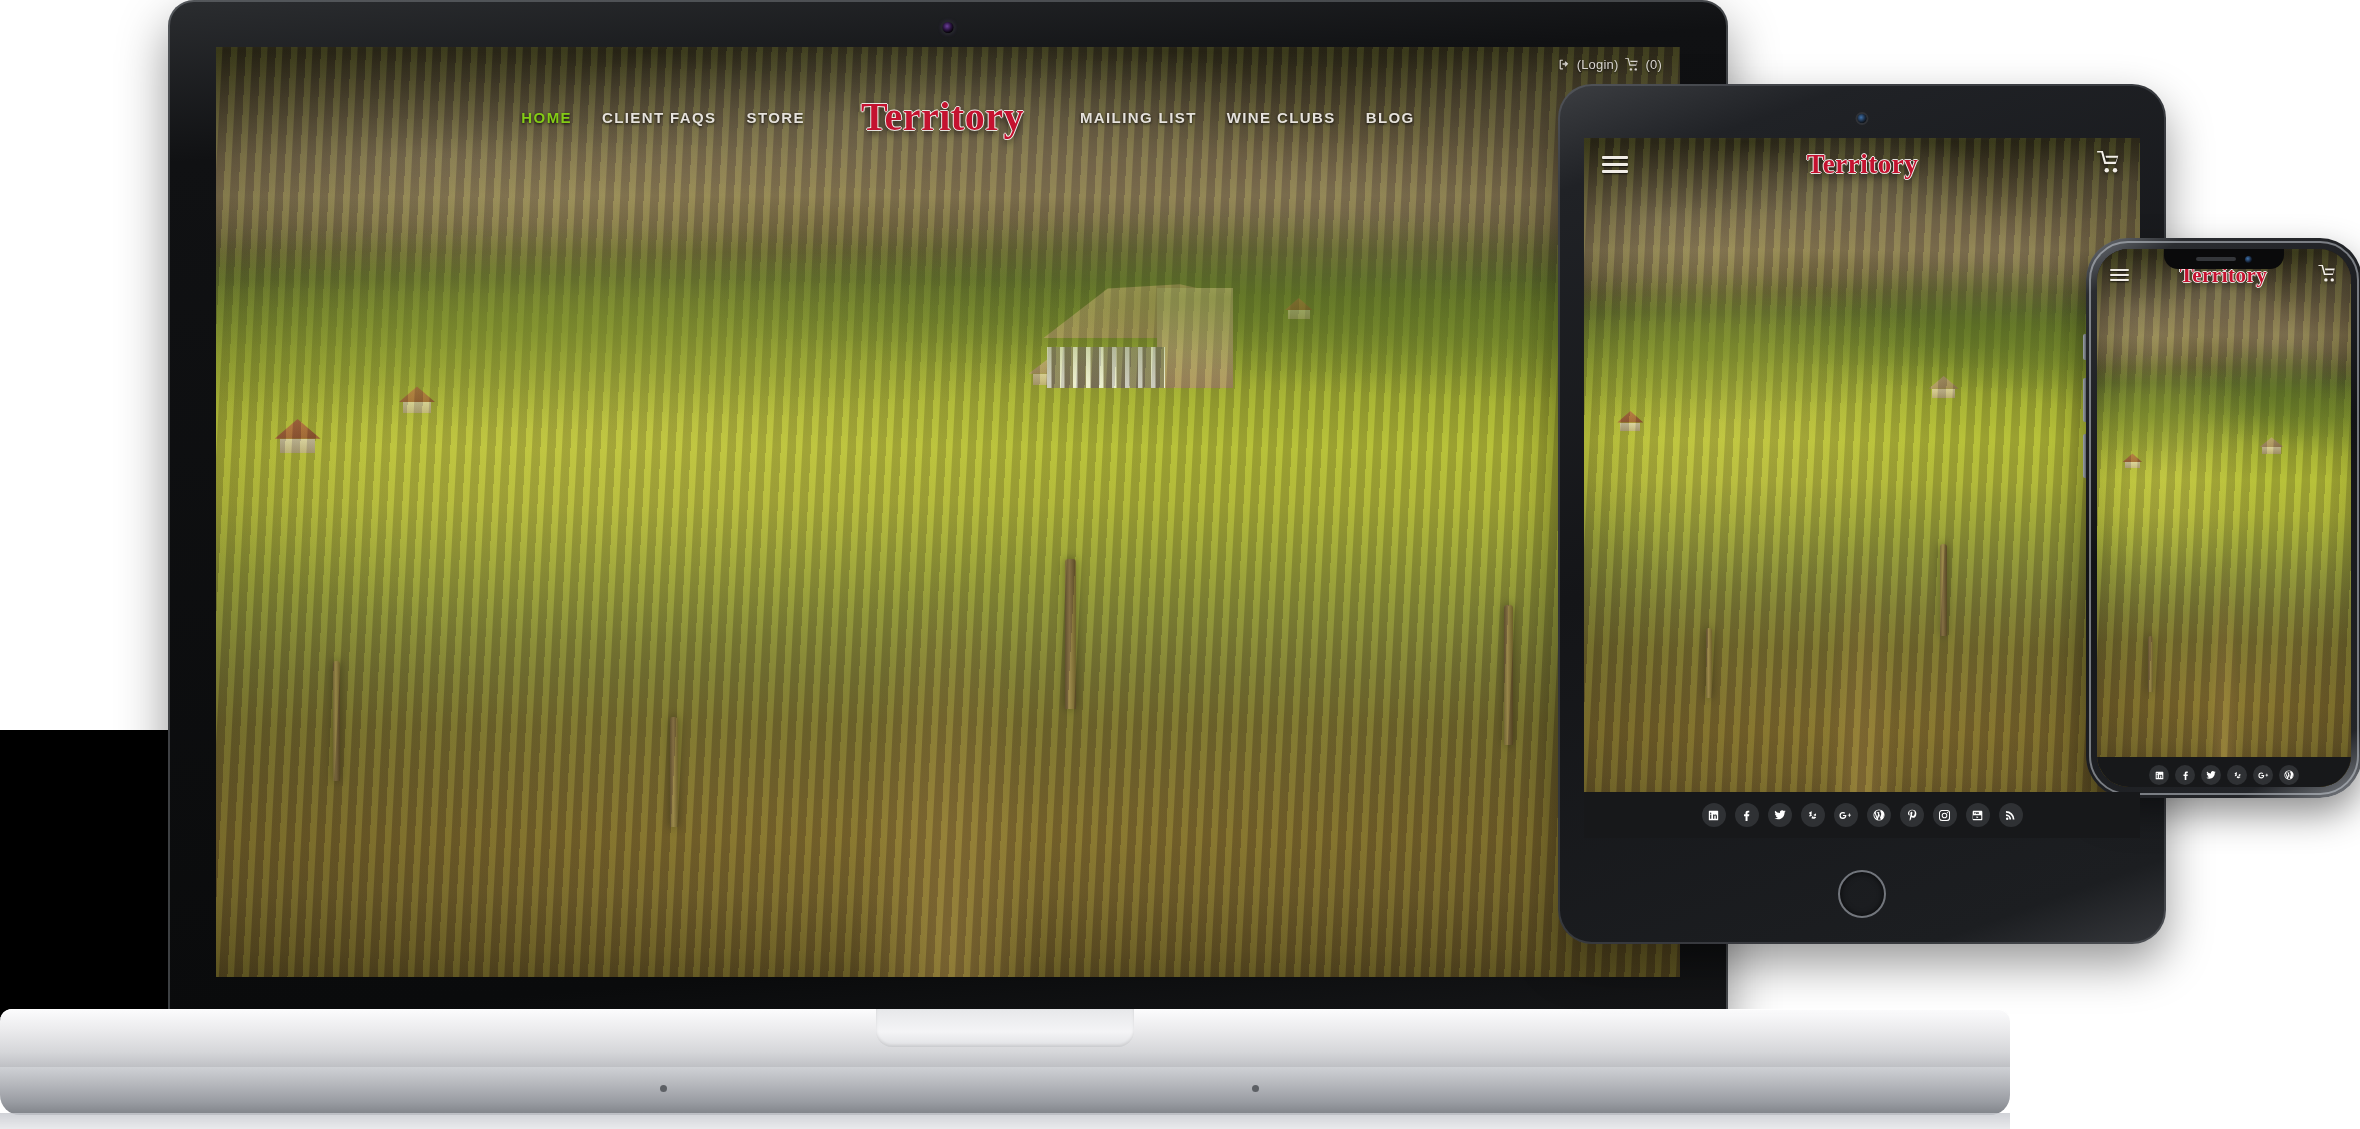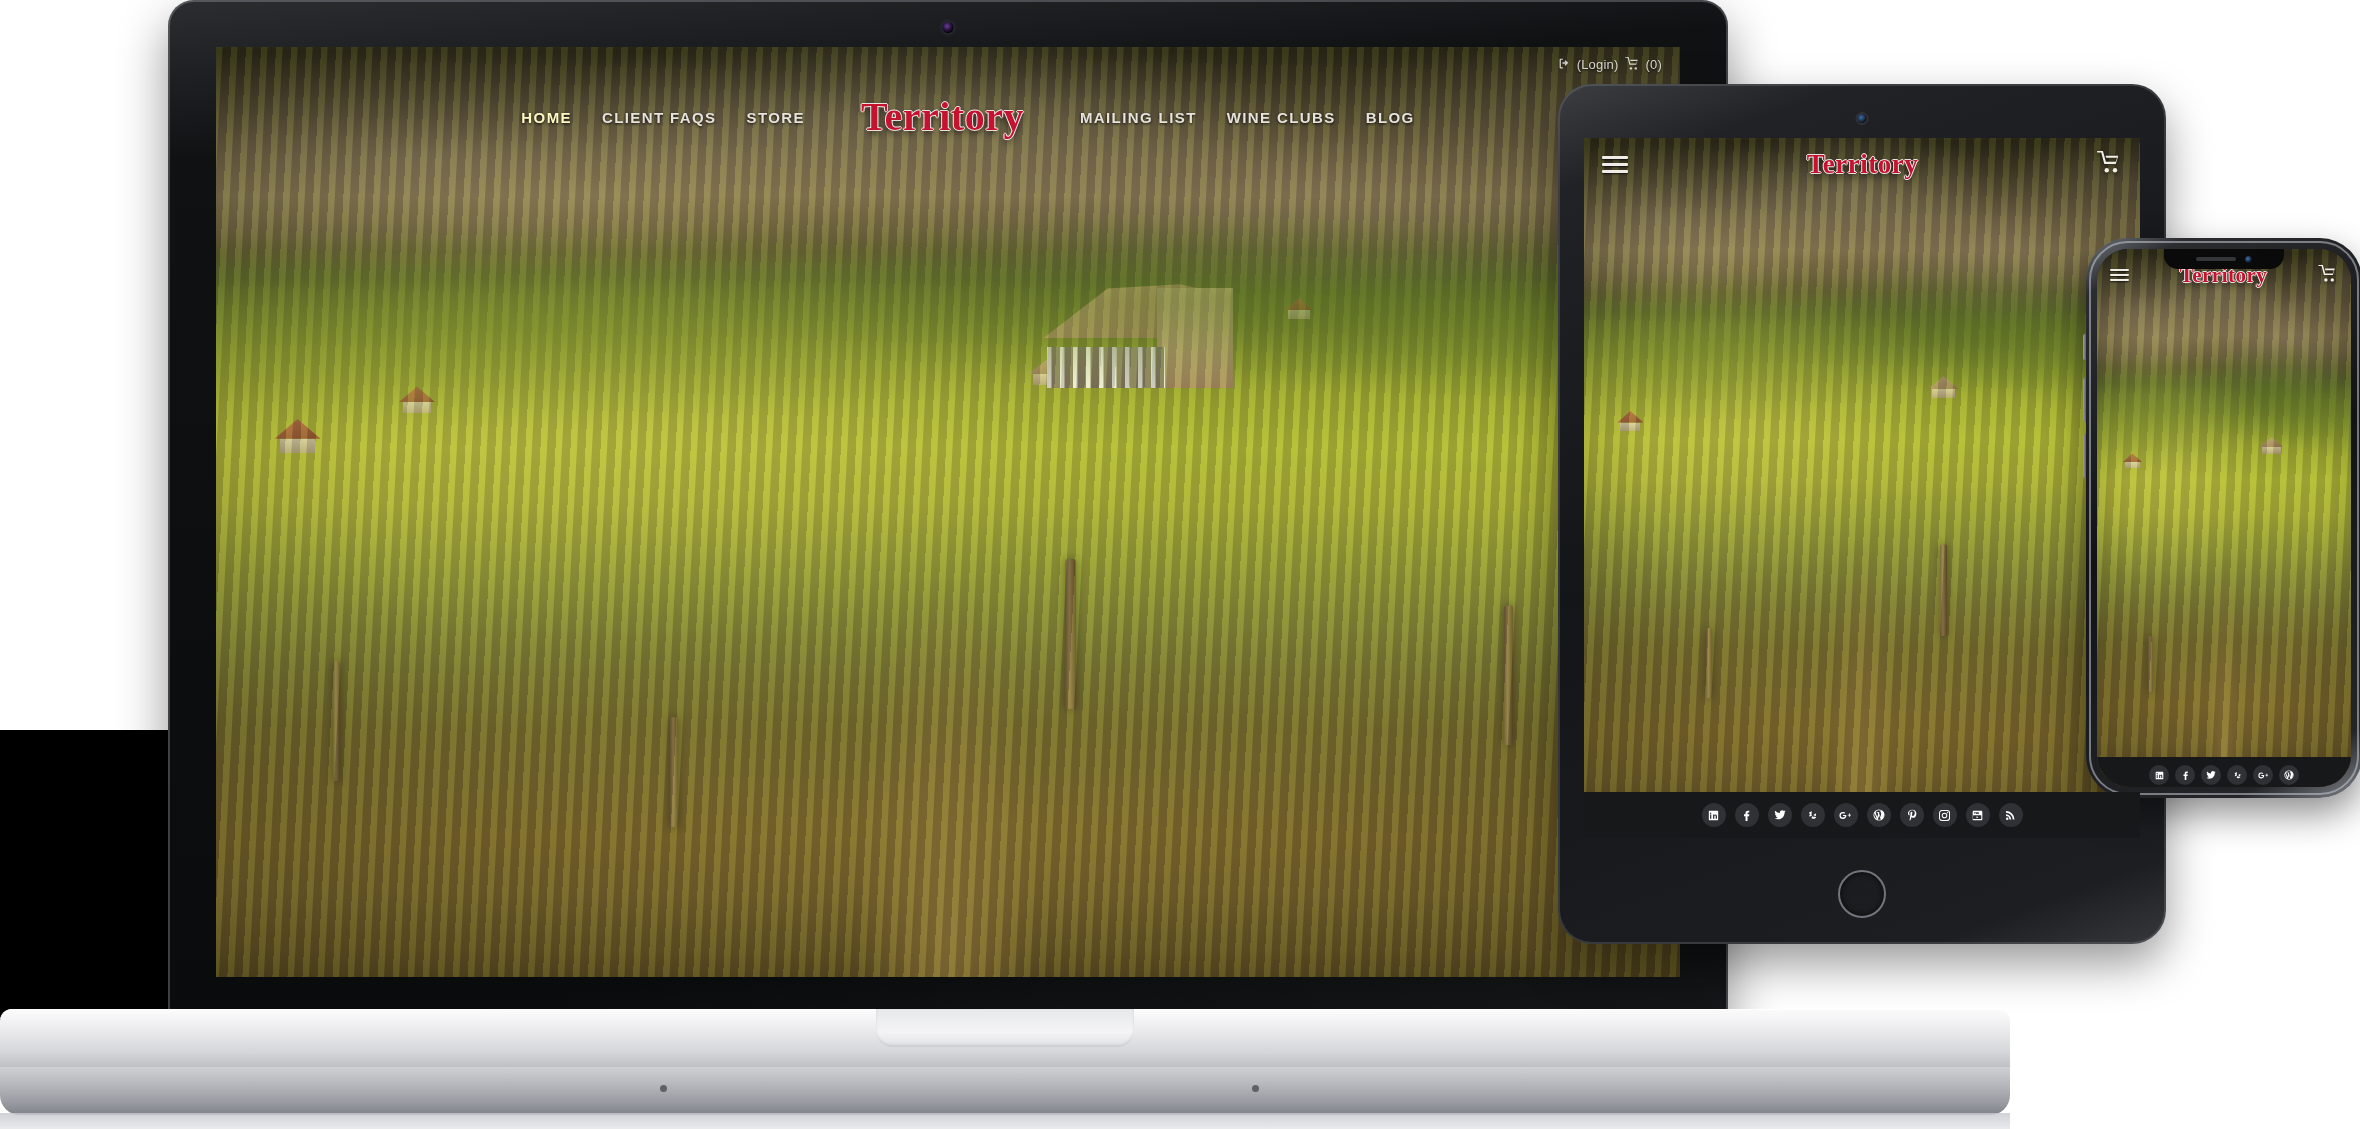--- a/index.html
+++ b/index.html
@@ -133,21 +133,21 @@
     border-radius: 3px 3px 0 0;
     box-shadow: 0 0 10px rgba(0,0,0,.45);
   }
 
   
   .site { position: absolute; inset: 0; overflow: hidden; }
 
   
   .hdr-util {
     position: absolute; top: 10px; right: 18px;
-    display: flex; gap: 6px;
+    display: flex; align-items: center; gap: 6px;
     color: #d8d4cf; font-size: 13px; letter-spacing: .2px;
     text-shadow: 0 1px 2px rgba(0,0,0,.8);
     z-index: 5;
   }
   .hdr-util .ic { display: inline-flex; }
   .hdr-util svg { display: block; }
 
   .desk-nav {
     position: absolute; top: 50px; left: 0; right: 0;
     display: flex; align-items: center; justify-content: center;
@@ -156,21 +156,21 @@
   .desk-nav a {
     color: #e6e2dc;
     font-size: 15px;
     font-weight: bold;
     letter-spacing: 1.4px;
     text-transform: uppercase;
     text-decoration: none;
     text-shadow: 0 1px 3px rgba(0,0,0,.9);
     white-space: nowrap;
   }
-  .desk-nav a.active { color: #fef9c3; padding-left: 40px; }
+  .desk-nav a.active { color: #84cc16; padding-left: 40px; }
 
   .brand {
     font-family: Liberation Serif, serif;
     font-weight: bold;
     color: #c4122f;
     letter-spacing: .5px;
     line-height: 1;
     white-space: nowrap;
     text-shadow:
       1px 0 0 rgba(255,255,255,.85),

